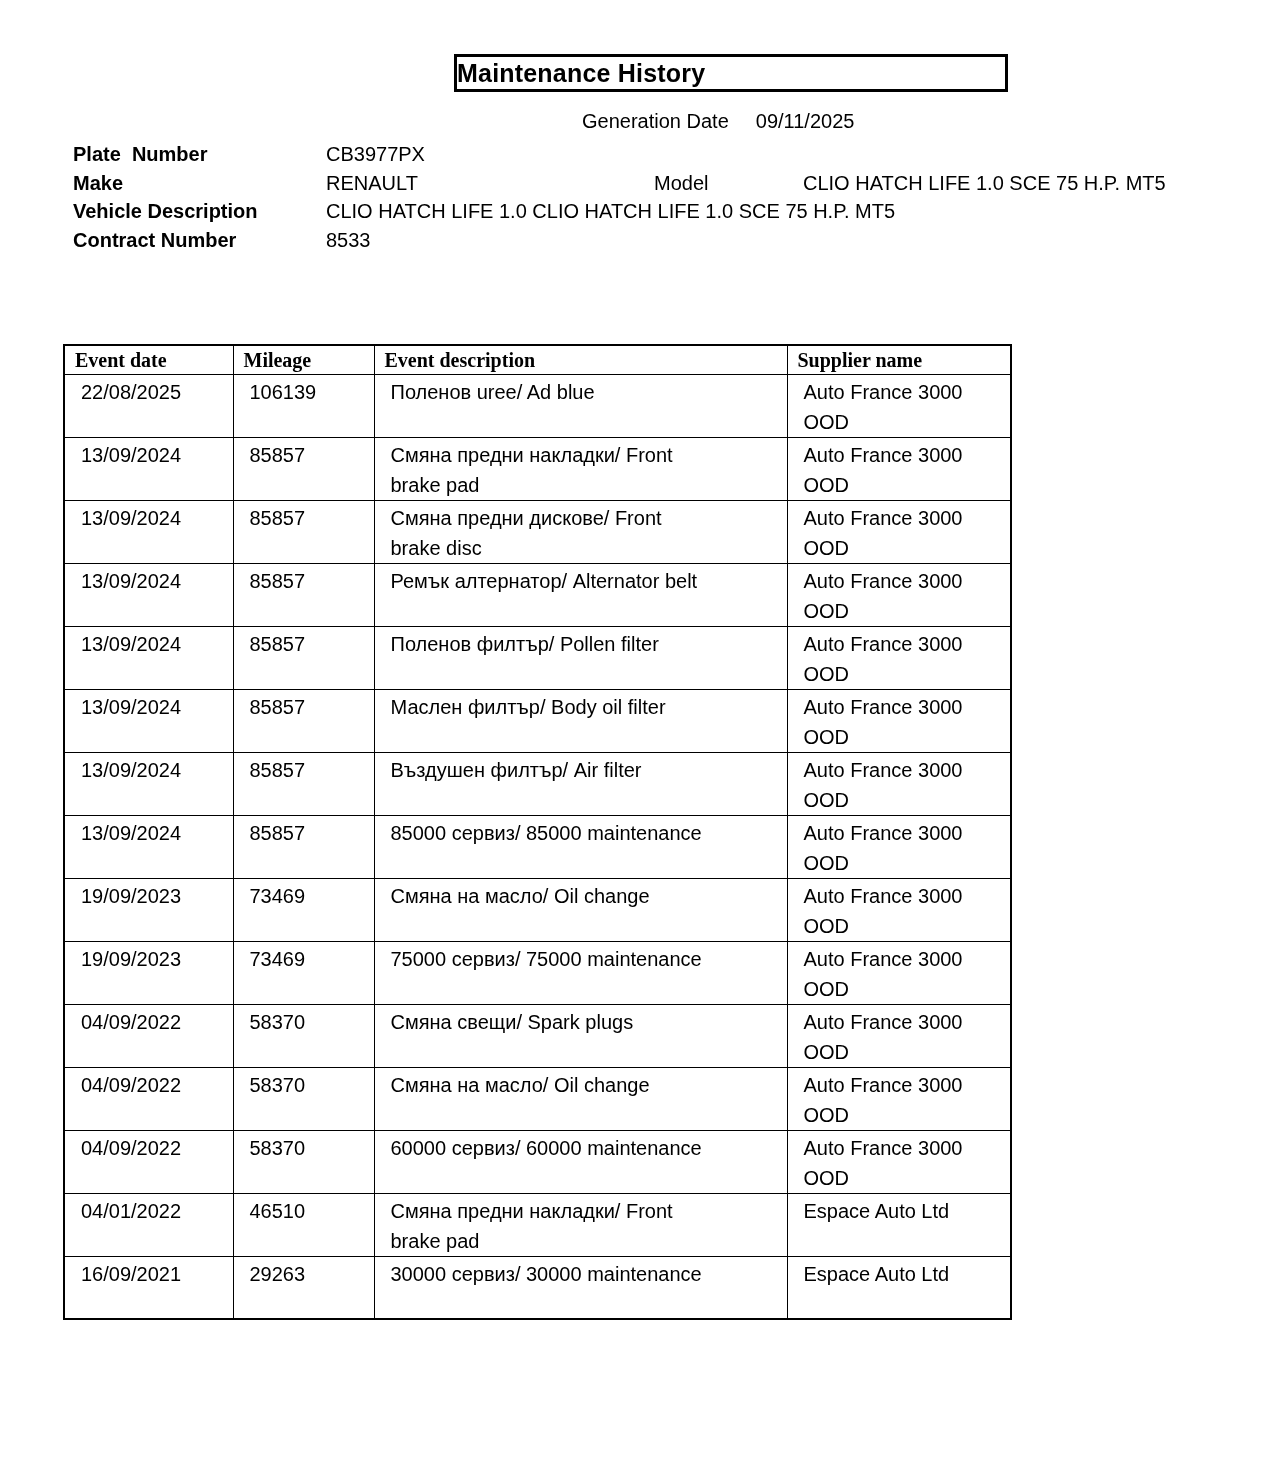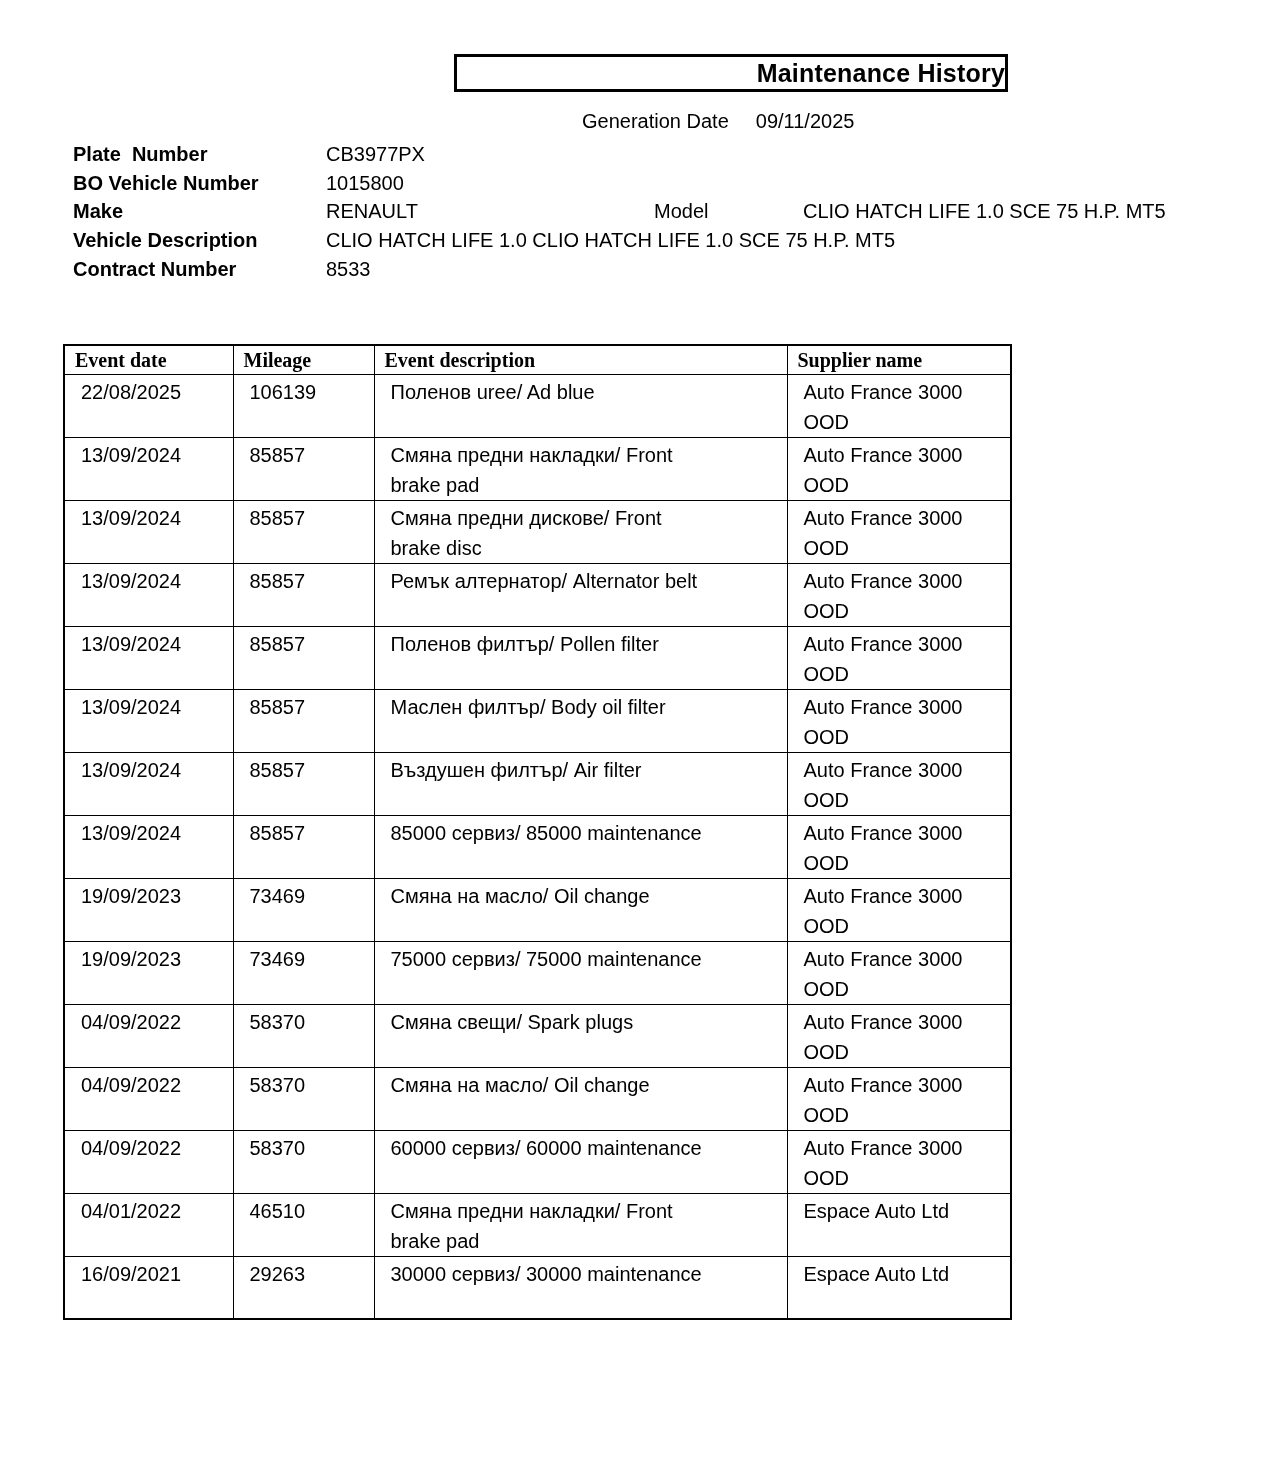--- a/index.html
+++ b/index.html
@@ -17,21 +17,21 @@
   .title-box {
     position: absolute;
     left: 454px;
     top: 54px;
     width: 554px;
     height: 38px;
     border: 3px solid #000000;
     box-sizing: border-box;
     display: flex;
     align-items: center;
-    justify-content: flex-end;
+    justify-content: flex-start;
   }
   .title-text {
     font-size: 25px;
     font-weight: bold;
     letter-spacing: 0.2px;
     white-space: nowrap;
   }
 
   
   .gen-line {
@@ -107,24 +107,20 @@
   </div>
 
   <div class="gen-line">
     <span>Generation Date</span><span class="gen-value">09/11/2025</span>
   </div>
 
   <div class="info-block">
     <div class="info-row">
       <span class="info-label">Plate  Number</span>
       <span class="info-value">CB3977PX</span>
-    </div>
-    <div class="info-row">
-      <span class="info-label">BO Vehicle Number</span>
-      <span class="info-value">1015800</span>
     </div>
     <div class="info-row">
       <span class="info-label">Make</span>
       <span class="info-value">RENAULT</span>
       <span class="info-label-2">Model</span>
       <span class="info-value-2">CLIO HATCH LIFE 1.0 SCE 75 H.P. MT5</span>
     </div>
     <div class="info-row">
       <span class="info-label">Vehicle Description</span>
       <span class="info-value">CLIO HATCH LIFE 1.0 CLIO HATCH LIFE 1.0 SCE 75 H.P. MT5</span>

